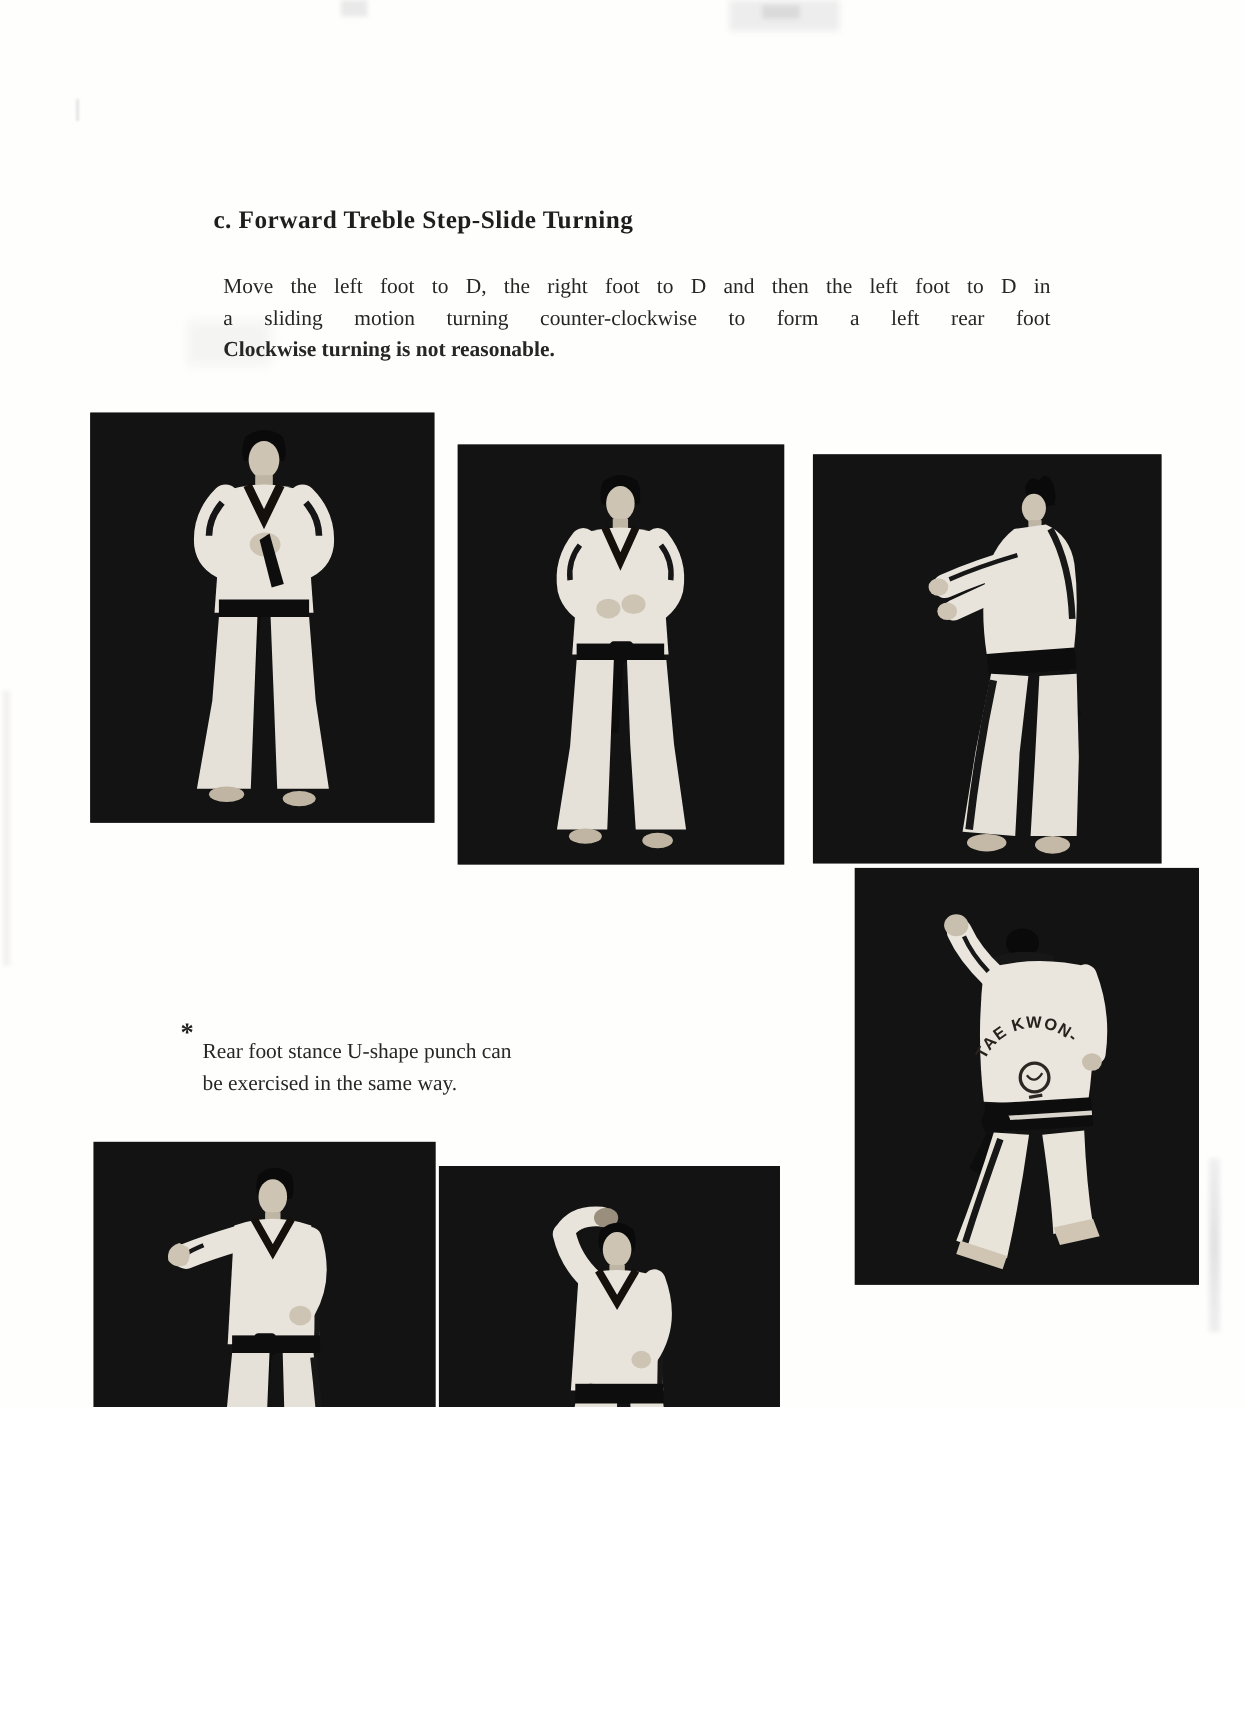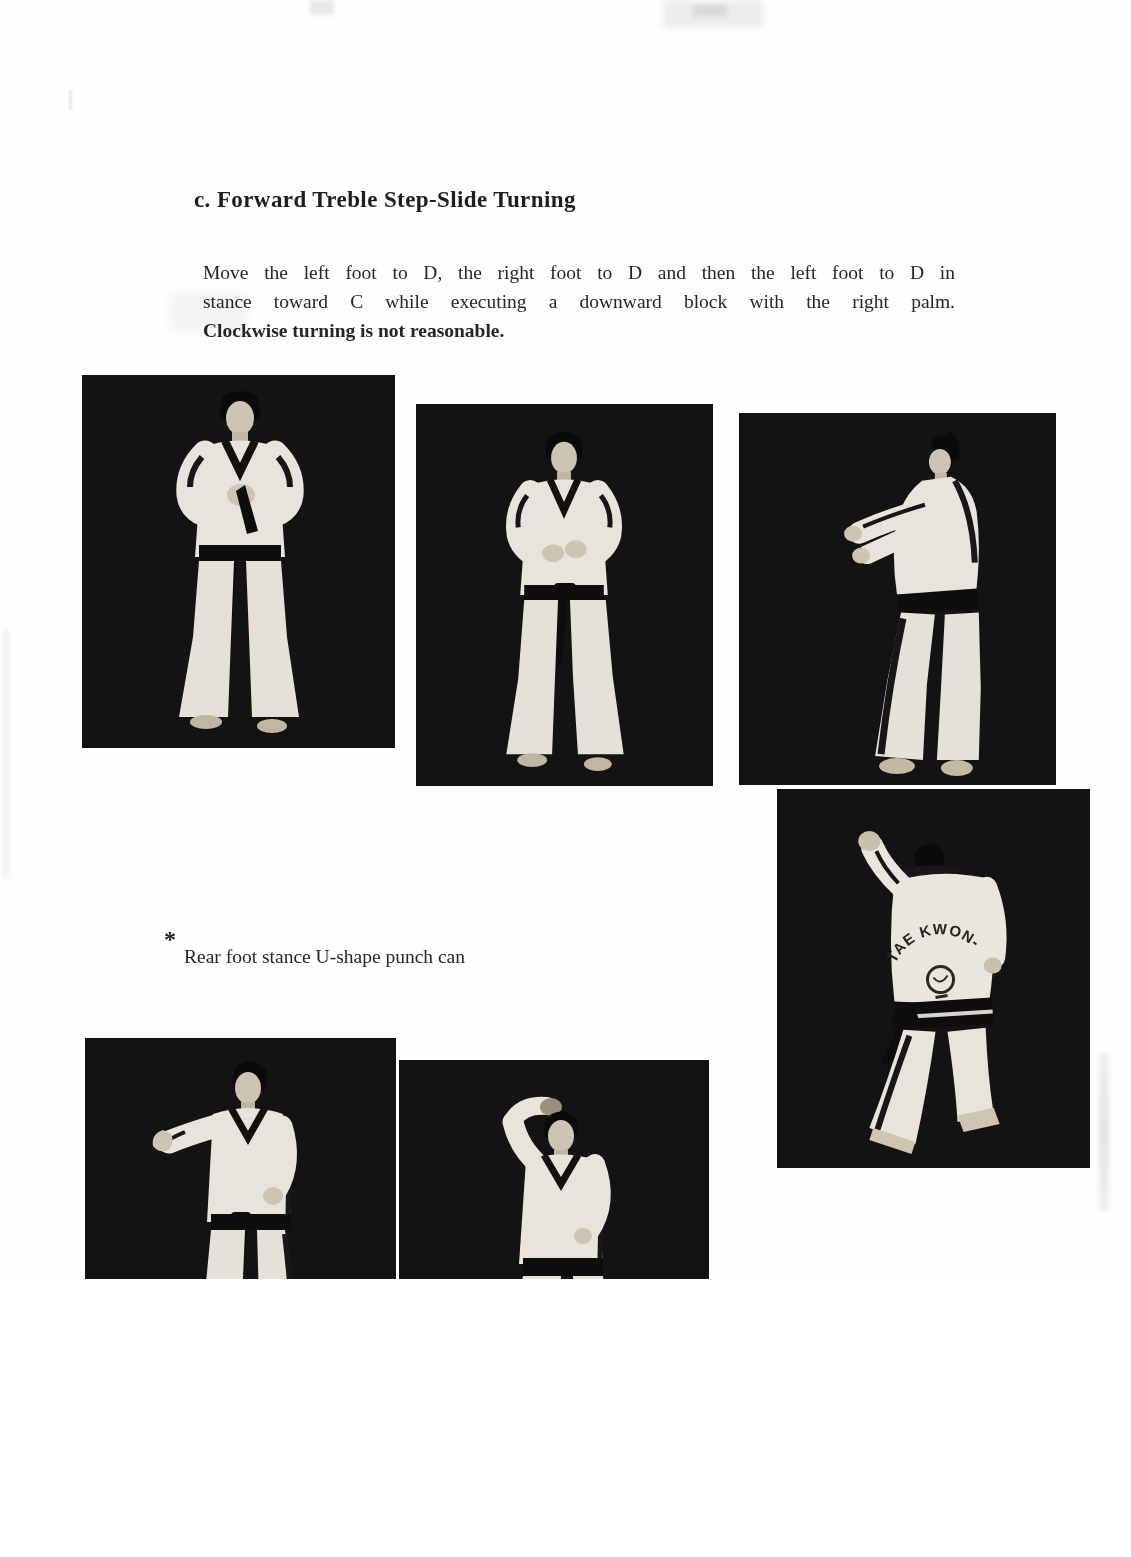--- a/index.html
+++ b/index.html
@@ -7,21 +7,21 @@
     position:relative;width:1131px;height:1279px;background:#fefefdff;
     font-family:"Liberation Serif", serif;color:#242424;overflow:hidden;
   }
   
   .heading{
     position:absolute;left:194px;top:187px;margin:0;
     font-size:23px;font-weight:bold;letter-spacing:0.4px;color:#1e1e1e;
   }
   .body-text{
     position:absolute;left:203px;top:246px;width:752px;
-    font-size:19.5px;line-height:29px;color:#262626;margin-top:12px;
+    font-size:19.5px;line-height:29px;color:#262626;
   }
   .jline{text-align:justify;text-align-last:justify;white-space:normal;}
   .jline.last{text-align-last:left;font-weight:bold;}
   .footnote{position:absolute;left:164px;top:926px;width:440px;}
   .fn-marker{
     position:absolute;left:0;top:0;font-size:24px;font-weight:bold;color:#1f1f1f;
   }
   .fn-text{
     margin-left:20px;padding-top:16px;font-size:19.5px;line-height:29px;color:#262626;
   }
@@ -60,21 +60,21 @@
   <div class="artifact smudge-b2"></div>
   <div class="artifact smudge-c"></div>
   <div class="artifact streak-right"></div>
   <div class="artifact streak-left"></div>
   <div class="artifact tick-left"></div>
 
   <h2 class="heading">c. Forward Treble Step-Slide Turning</h2>
 
   <div class="body-text">
     <div class="jline">Move the left foot to D, the right foot to D and then the left foot to D in</div>
-    <div class="jline">stance toward C while executing a downward block with the right palm.</div>
+    <div class="jline">a sliding motion turning counter-clockwise to form a left rear foot</div>
     <div class="jline last">Clockwise turning is not reasonable.</div>
   </div>
 
   <div class="photo" id="photo-1">
     <svg viewBox="0 0 313 373">
       <rect width="313" height="373" fill="#131313"></rect>
       <path d="M141,22 Q158,10 175,22 Q180,33 176,44 L140,44 Q136,33 141,22 Z" fill="#0a0a0a"></path>
       <ellipse cx="158" cy="43" rx="14" ry="17" fill="#cdc4b4"></ellipse>
       <rect x="150" y="57" width="16" height="12" fill="#bfb5a4"></rect>
       <path d="M121,72 Q158,59 195,72 L203,182 L113,182 Z" fill="#e8e4dc"></path>
@@ -170,20 +170,21 @@
       <path d="M132,246 Q114,296 100,340" fill="none" stroke="#171717" stroke-width="6"></path>
       <path d="M96,338 L138,352 L134,364 L92,350 Z" fill="#cfc5b2"></path>
       <path d="M180,326 L216,318 L222,334 L186,342 Z" fill="#cfc5b2"></path>
     </svg>
   </div>
 
   <div class="footnote">
     <span class="fn-marker">*</span>
     <div class="fn-text">
       <div>Rear foot stance U-shape punch can</div>
+      <div>be exercised in the same way.</div>
     </div>
   </div>
 
   <div class="photo" id="photo-5">
     <svg viewBox="0 0 311 372">
       <rect width="311" height="372" fill="#131313"></rect>
       <path d="M150,30 Q165,17 180,30 Q184,42 180,52 L150,52 Q146,41 150,30 Z" fill="#0a0a0a"></path>
       <ellipse cx="163" cy="50" rx="13" ry="16" fill="#cdc4b4"></ellipse>
       <rect x="156" y="64" width="14" height="11" fill="#bfb5a4"></rect>
       <path d="M128,76 Q163,64 198,76 L206,184 L122,184 Z" fill="#e8e4dc"></path>

